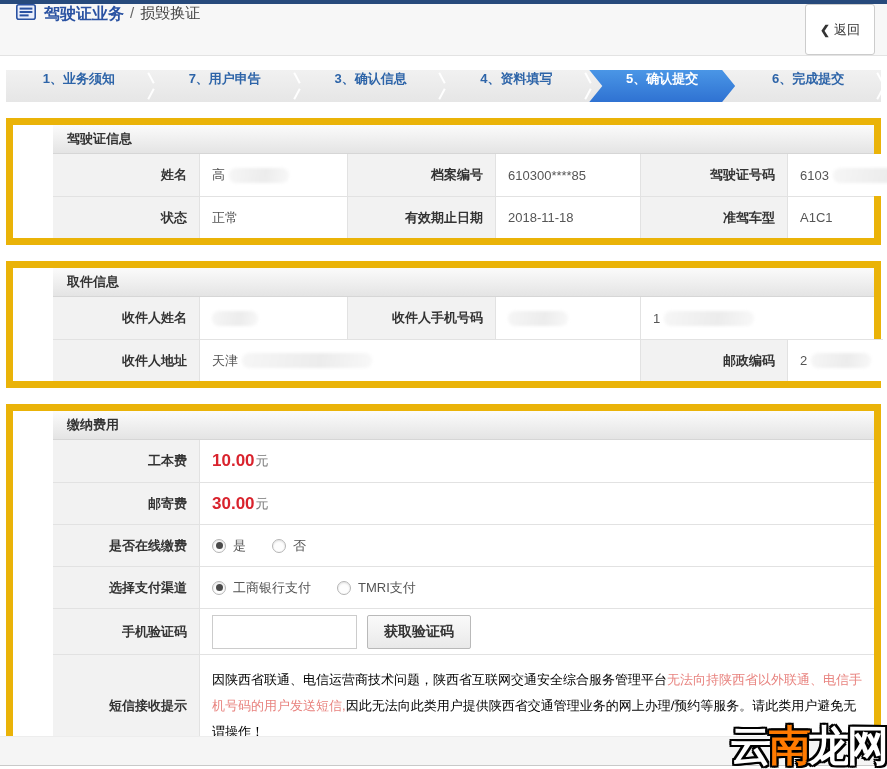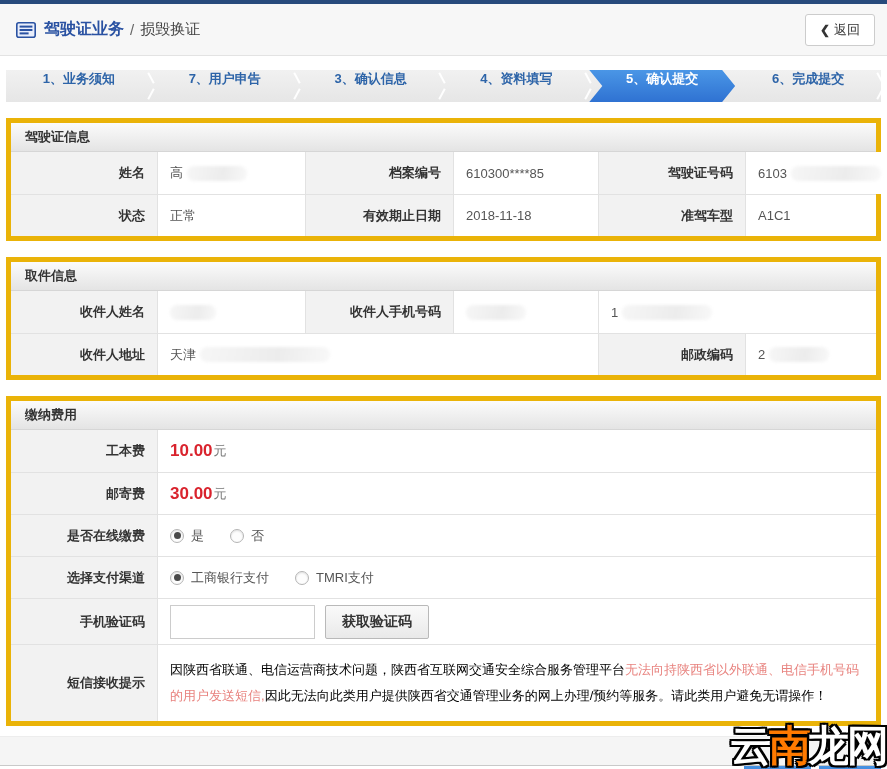--- a/index.html
+++ b/index.html
@@ -6,21 +6,21 @@
   html,body { width:887px; }
   body {
     font-family:"Liberation Sans","DejaVu Sans",sans-serif;
     background:#ffffff; color:#333; font-size:13px; position:relative;
     width:887px; height:769px; overflow:hidden;
   }
   .topstripe { height:4px; background:#274a7c; }
   
   .header {
     height:52px; background:#f7f7f7; border-bottom:1px solid #e3e3e3;
-    display:flex; align-items:center; padding:0 12px 0 16px;
+    display:flex; padding:0 12px 0 16px;
   }
   .hd-icon { width:20px; height:16px; margin-right:8px; flex:0 0 auto; }
   .hd-title { color:#2a52a2; font-size:16px; font-weight:bold; }
   .hd-sep { color:#666; font-size:15px; margin:0 6px; }
   .hd-sub { color:#444; font-size:15px; }
   .spacer { flex:1; }
   .back-btn {
     background:#fff; border:1px solid #ccc; border-radius:3px;
     padding:6px 14px; font-size:13px; color:#333; cursor:pointer;
     display:flex; align-items:center; gap:4px;
@@ -39,21 +39,21 @@
     content:""; position:absolute; right:0; width:2px; height:12px;
     background:rgba(255,255,255,.95);
   }
   .step .sep-a { top:2px; transform:rotate(-28deg); }
   .step .sep-b { bottom:2px; transform:rotate(28deg); }
   .step.active {
     background:linear-gradient(#4a96e6,#2f72d2); color:#fff; z-index:2;
     clip-path:polygon(0 0, calc(100% - 13px) 0, 100% 50%, calc(100% - 13px) 100%, 0 100%, 13px 50%);
   }
   
-  .section { margin:16px 6px 0 6px; border:5px solid #eab308; }
+  .section { margin:16px 6px 0 6px; border:7px solid #eab308;padding-left:40px; }
   .sec-head {
     height:29px; line-height:28px; padding-left:14px; font-weight:bold;
     color:#333; background:linear-gradient(#fbfbfb,#e4e4e4);
     border-bottom:1px solid #d6d6d6; font-size:13px;
   }
   .grid6 { display:grid; grid-template-columns:146px 148px 148px 145px 147px 1fr; }
   .grid2 { display:grid; grid-template-columns:146px 1fr; }
   .cell {
     min-height:42px; display:flex; align-items:center;
     border-top:1px solid #e2e2e2; padding:0 12px; background:#fff; color:#555;

